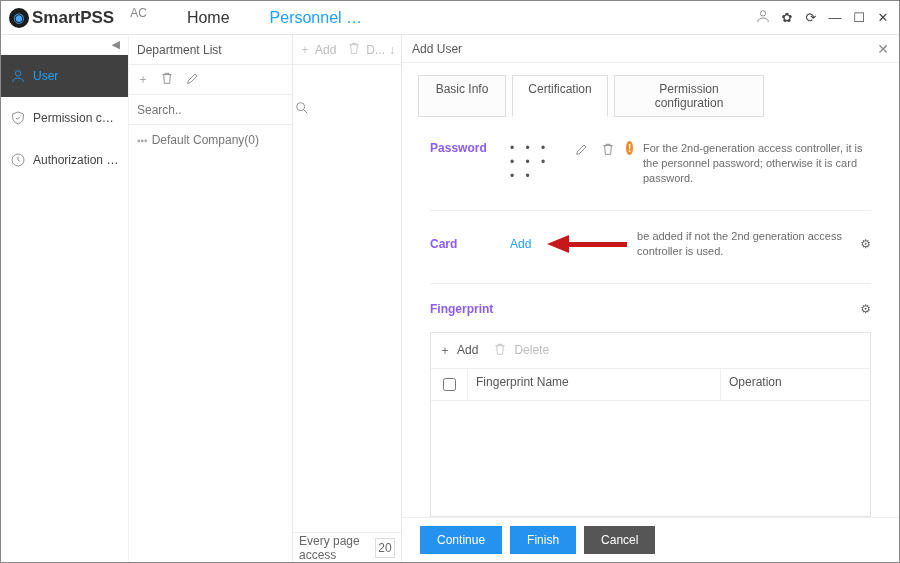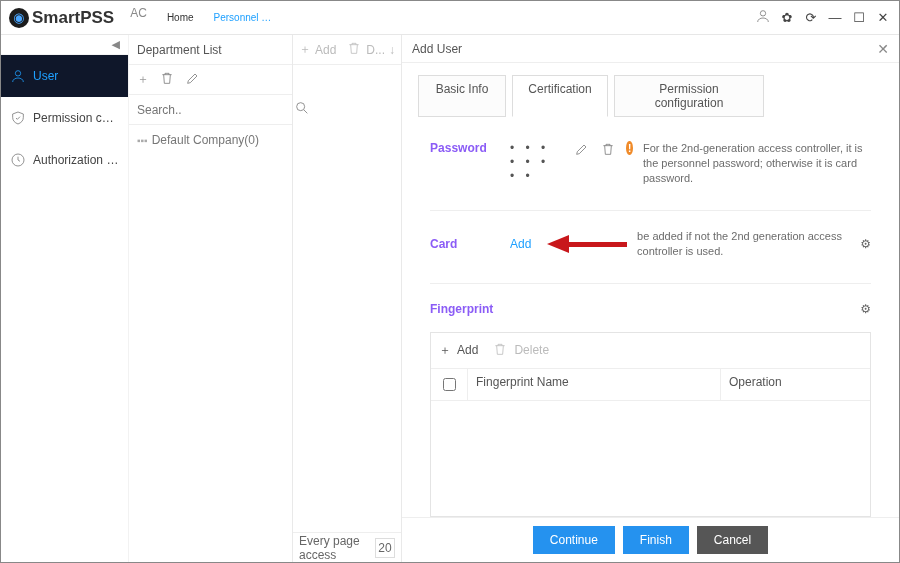--- a/index.html
+++ b/index.html
@@ -4,32 +4,32 @@
 <style>
   * { box-sizing: border-box; }
   html, body { margin:0; padding:0; font-family: Arial, "Segoe UI", sans-serif; font-size:12px; color:#4a4a4a; background:#fff;}
   .app { width:900px; height:563px; border:1px solid #888; display:flex; flex-direction:column; position:relative;}
 
   
   .titlebar { height:34px; border-bottom:1px solid #e7e7e7; display:flex; align-items:center; padding:0 8px; flex:0 0 auto;}
   .logo-icon { width:20px; height:20px; border-radius:50%; background:#1c1c1c; color:#4aa6ff; display:flex; align-items:center; justify-content:center; font-size:13px; margin-right:3px;}
   .brand { font-size:17px; font-weight:bold; color:#333; }
   .brand-sup { font-size:12px; color:#8a8a8a; margin-left:16px; position:relative; top:-6px;}
-  .nav-tab { margin-left:20px; font-size:10px; color:#333; padding:6px 0;}
+  .nav-tab { margin-left:40px; font-size:16px; color:#333; padding:6px 0;}
   .nav-tab.active { color:#1ea0ff;}
   .titlebar .spacer { flex:1 1 auto; }
   .titlebar .win-icon { width:16px; text-align:center; font-size:13px; color:#444; margin-left:8px; cursor:pointer; }
 
   .body { flex:1 1 auto; display:flex; min-height:0; }
 
   
   .leftnav { width:128px; border-right:1px solid #f2f2f2; padding-top:0;}
   .leftnav .collapse {height:20px; display:flex; justify-content:flex-end; align-items:center; font-size:11px; color:#888; padding-right:8px; border-bottom:1px solid #f4f4f4;}
   .leftnav .item { display:flex; align-items:center; padding:12px 8px; color:#444; font-size:12px;}
-  .leftnav .item.active { color:#1ea0ff; background:#0f172a;}
+  .leftnav .item.active { color:#1ea0ff; background:#404040;}
   .leftnav .item .navicon {width:18px; height:18px; display:flex; align-items:center; justify-content:center; margin-right:6px; flex:0 0 auto;}
   .leftnav .item .label { white-space:nowrap; overflow:hidden; text-overflow:ellipsis;}
 
   svg.icon { width:16px; height:16px; stroke:#777; stroke-width:1.2; fill:none; }
   .active svg.icon { stroke:#1ea0ff;}
 
   
   .dept { width:164px; border-right:1px solid #e9e9e9; display:flex; flex-direction:column;}
   .dept-head { height:30px; border-bottom:1px solid #eee; display:flex; align-items:center; padding:0 8px; color:#555;}
   .dept-tools { height:30px; border-bottom:1px solid #eee; display:flex; align-items:center; padding:0 8px; gap:10px; color:#999;}
@@ -82,21 +82,21 @@
   .fp-tools { display:flex; align-items:center; gap:14px; padding:8px;}
   .fp-tools .addg{display:flex; align-items:center; gap:6px; color:#555; cursor:pointer;}
   .fp-tools .delg{display:flex; align-items:center; gap:6px; color:#bbb;}
   .fp-head { display:flex; border-top:1px solid #eee; border-bottom:1px solid #eee;}
   .fp-head .c1{ width:36px; display:flex; align-items:center; justify-content:center; padding:6px 0;}
   .fp-head .c2{ flex:1; padding:6px 8px; border-left:1px solid #eee; color:#555;}
   .fp-head .c3{ width:150px; padding:6px 8px; border-left:1px solid #eee; color:#555;}
   .fp-body { height:115px; }
 
   
-  .btn-footer { border-top:1px solid #eee; height:48px; display:flex; align-items:center; justify-content:center; padding:0 18px; gap:8px; }
+  .btn-footer { border-top:1px solid #eee; height:48px; display:flex; align-items:center; justify-content:flex-start; padding:0 18px; gap:8px; }
   .btn { min-width:60px; padding:6px 16px; border:1px solid #2592ef; background:#2592ef; color:#fff; font-size:12px; cursor:pointer;}
   .btn.secondary { background:#565656; border-color:#565656;}
 
   input[type=checkbox]{ width:13px; height:13px; }
 </style>
 </head>
 <body>
 
 <div class="app">
 

